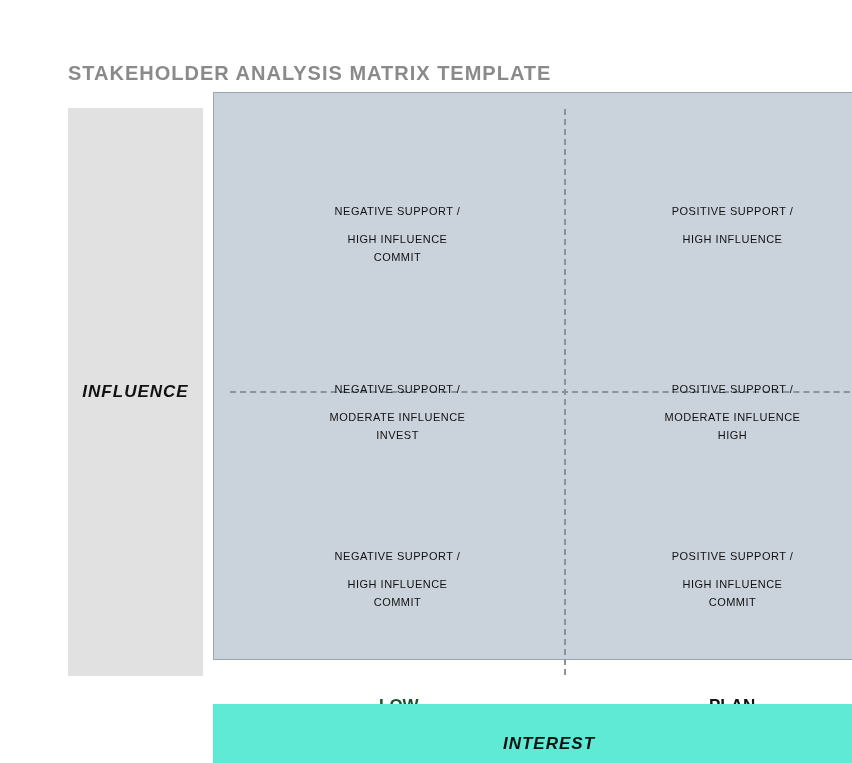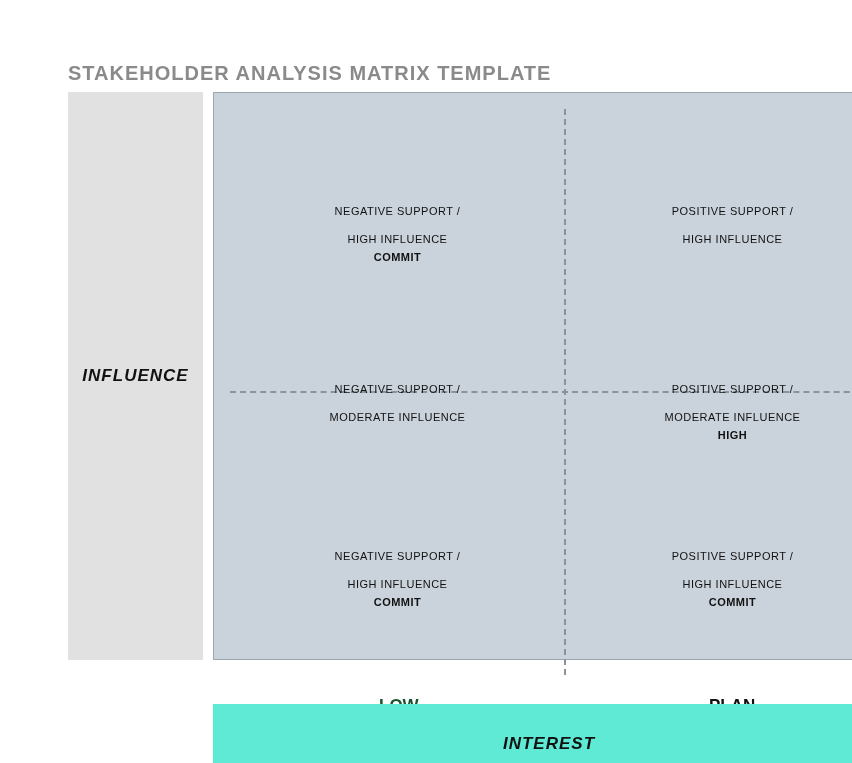--- a/index.html
+++ b/index.html
@@ -14,21 +14,21 @@
     position: absolute;
     top: 14px;
     left: 20px;
     font-size: 20px;
     font-weight: 700;
     color: #8a8a8a;
     letter-spacing: 1px;
   }
   .influence-panel {
     position: absolute;
-    top: 44px;
+    top: 60px;
     left: 20px;
     width: 135px;
     height: 568px;
     background: #e1e1e1;
     display: flex;
     align-items: center;
     justify-content: center;
   }
   .influence-panel .label {
     font-style: italic;
@@ -129,21 +129,21 @@
     font-size: 11px;
     color: #111;
     letter-spacing: 0.5px;
   }
   .cell .line1, .cell .line2 {
     display: block;
     margin-bottom: 6px;
   }
   .cell .action {
     display: block;
-    font-weight: 700;
+    font-weight: 400;
     margin-top: 2px;
   }
   .c-tl { top: 80px; left: 0; }
   .c-tr { top: 80px; left: 50%; }
   .c-ml { top: 258px; left: 0; }
   .c-mr { top: 258px; left: 50%; }
   .c-bl { top: 425px; left: 0; }
   .c-br { top: 425px; left: 50%; }
 </style>
 </head>
@@ -169,20 +169,21 @@
     <span class="line2">HIGH INFLUENCE</span>
     <span class="action">COMMIT</span>
   </div>
   <div class="cell c-tr">
     <span class="line1">POSITIVE SUPPORT /</span>
     <span class="line2">HIGH INFLUENCE</span>
   </div>
   <div class="cell c-ml">
     <span class="line1">NEGATIVE SUPPORT /</span>
     <span class="line2">MODERATE INFLUENCE</span>
+    <span class="action">INVEST</span>
   </div>
   <div class="cell c-mr">
     <span class="line1">POSITIVE SUPPORT /</span>
     <span class="line2">MODERATE INFLUENCE</span>
     <span class="action">HIGH</span>
   </div>
   <div class="cell c-bl">
     <span class="line1">NEGATIVE SUPPORT /</span>
     <span class="line2">HIGH INFLUENCE</span>
     <span class="action">COMMIT</span>

